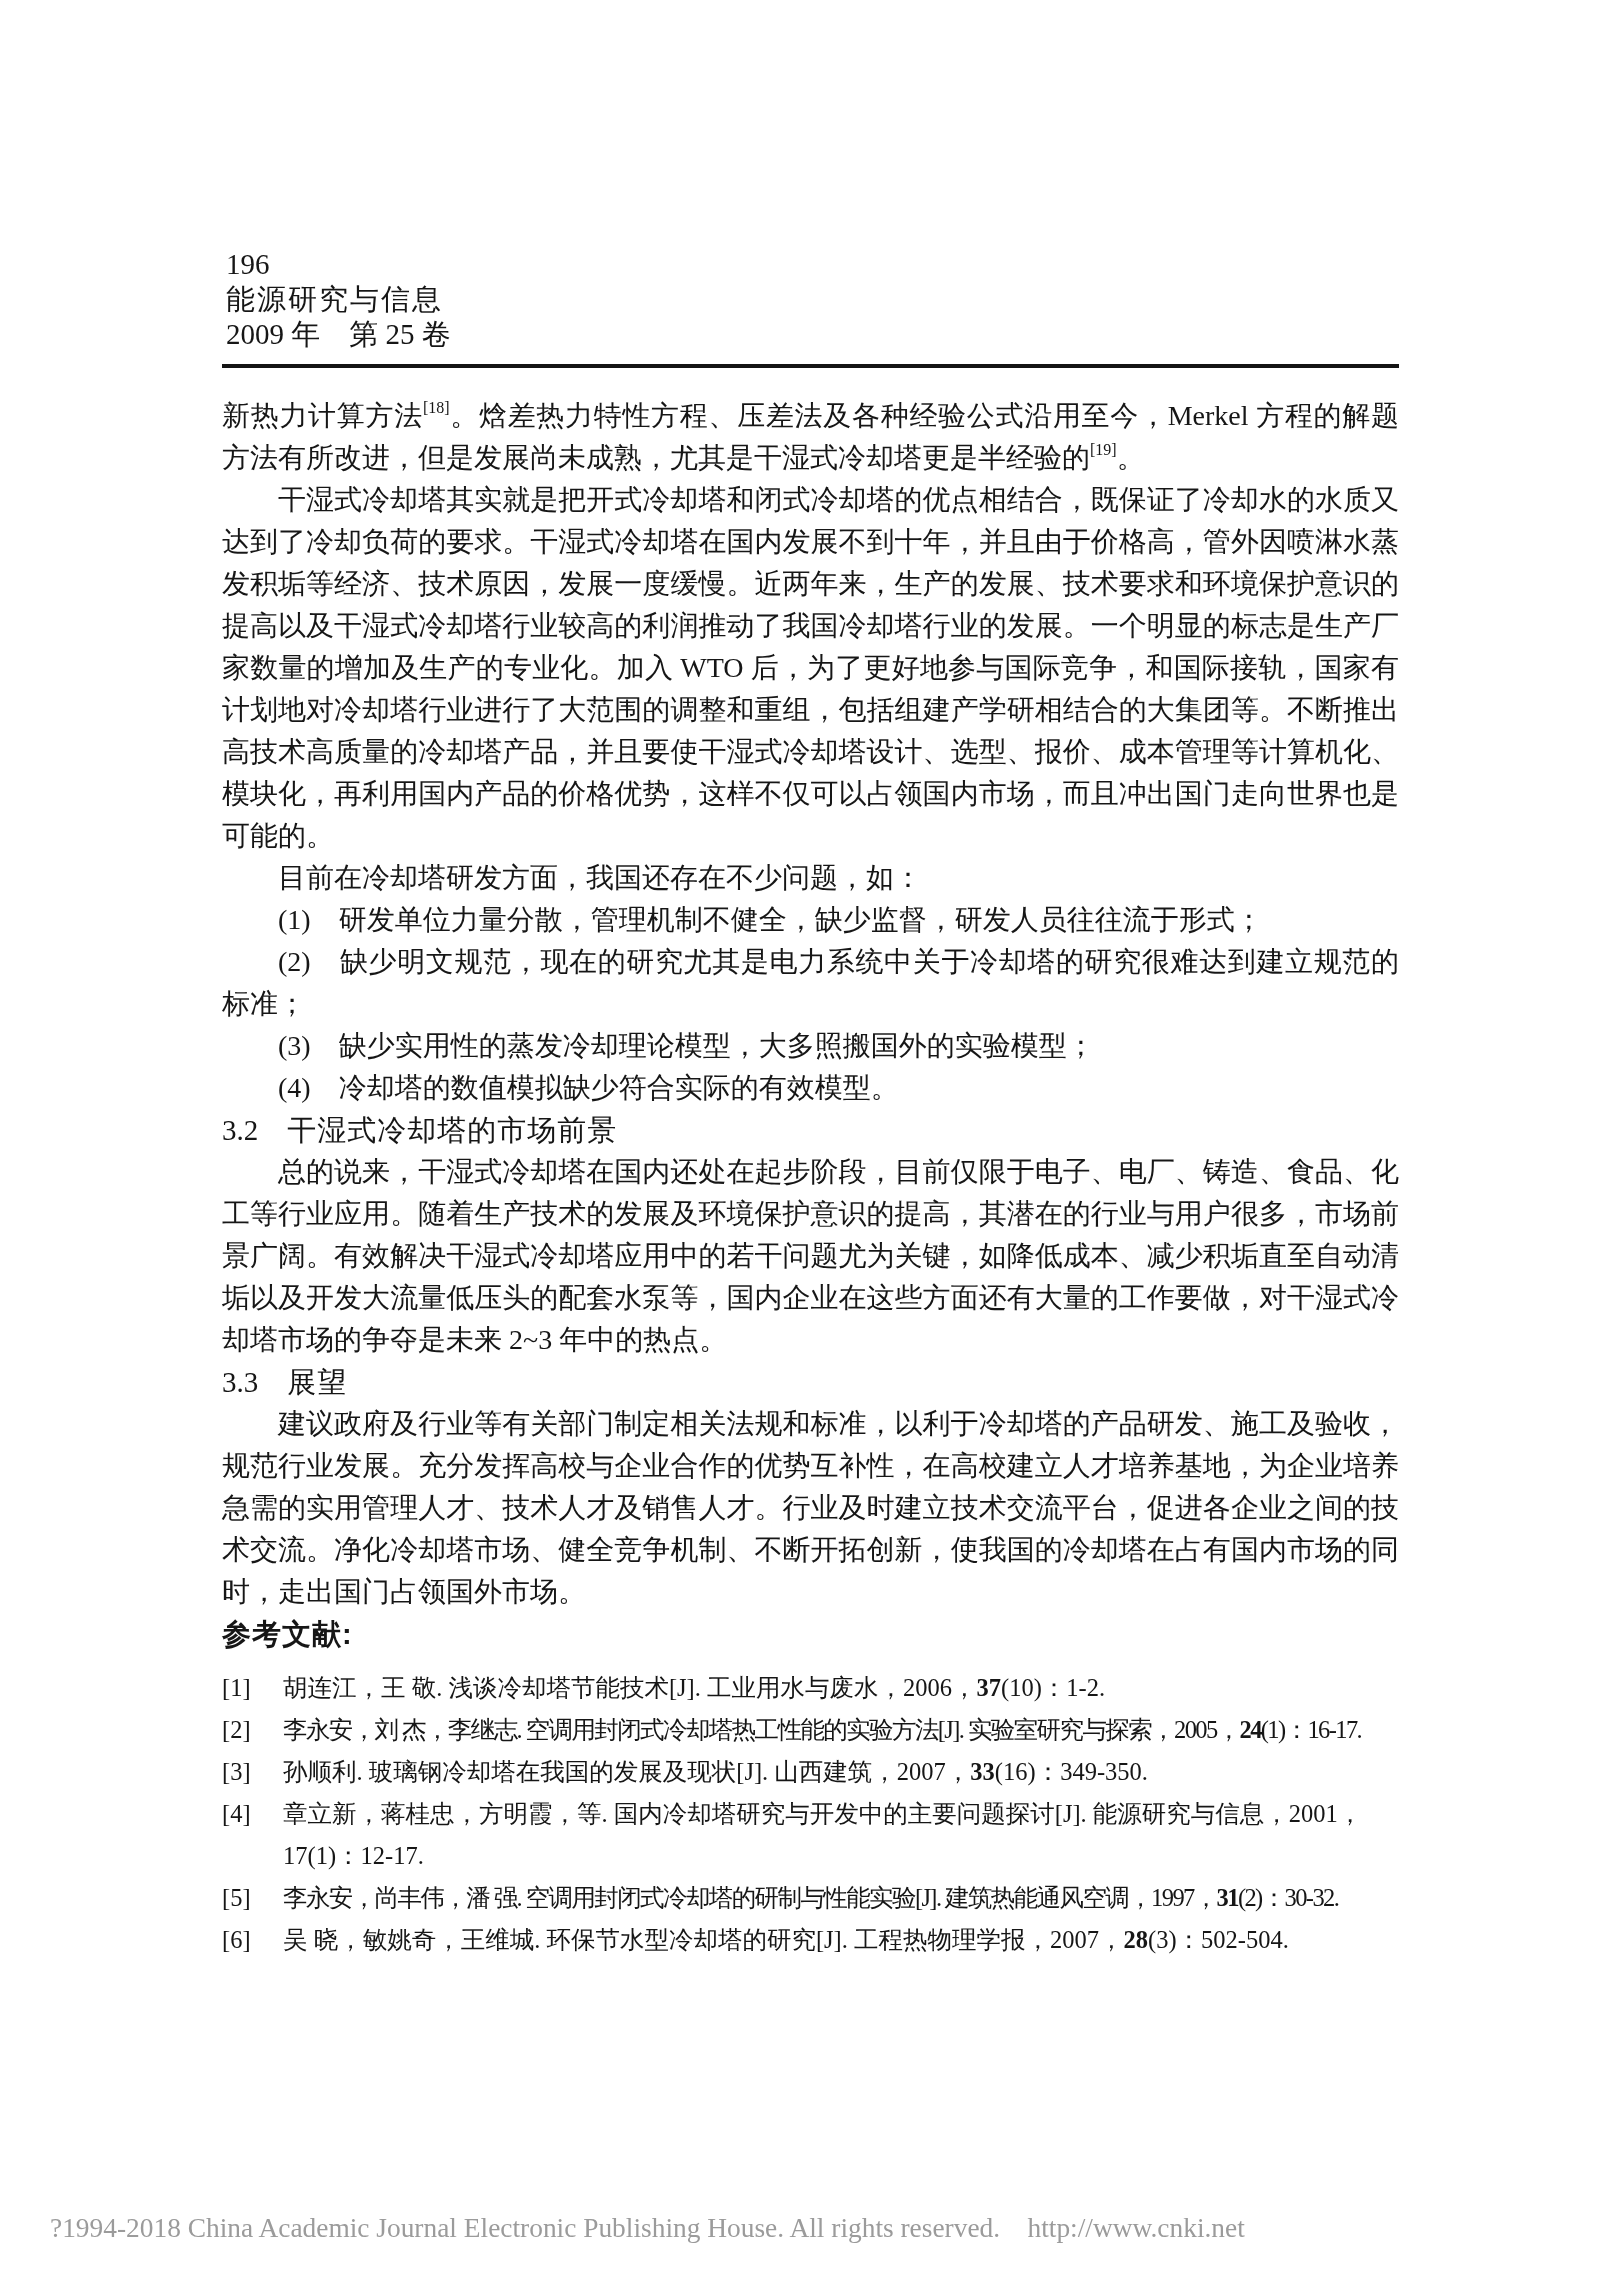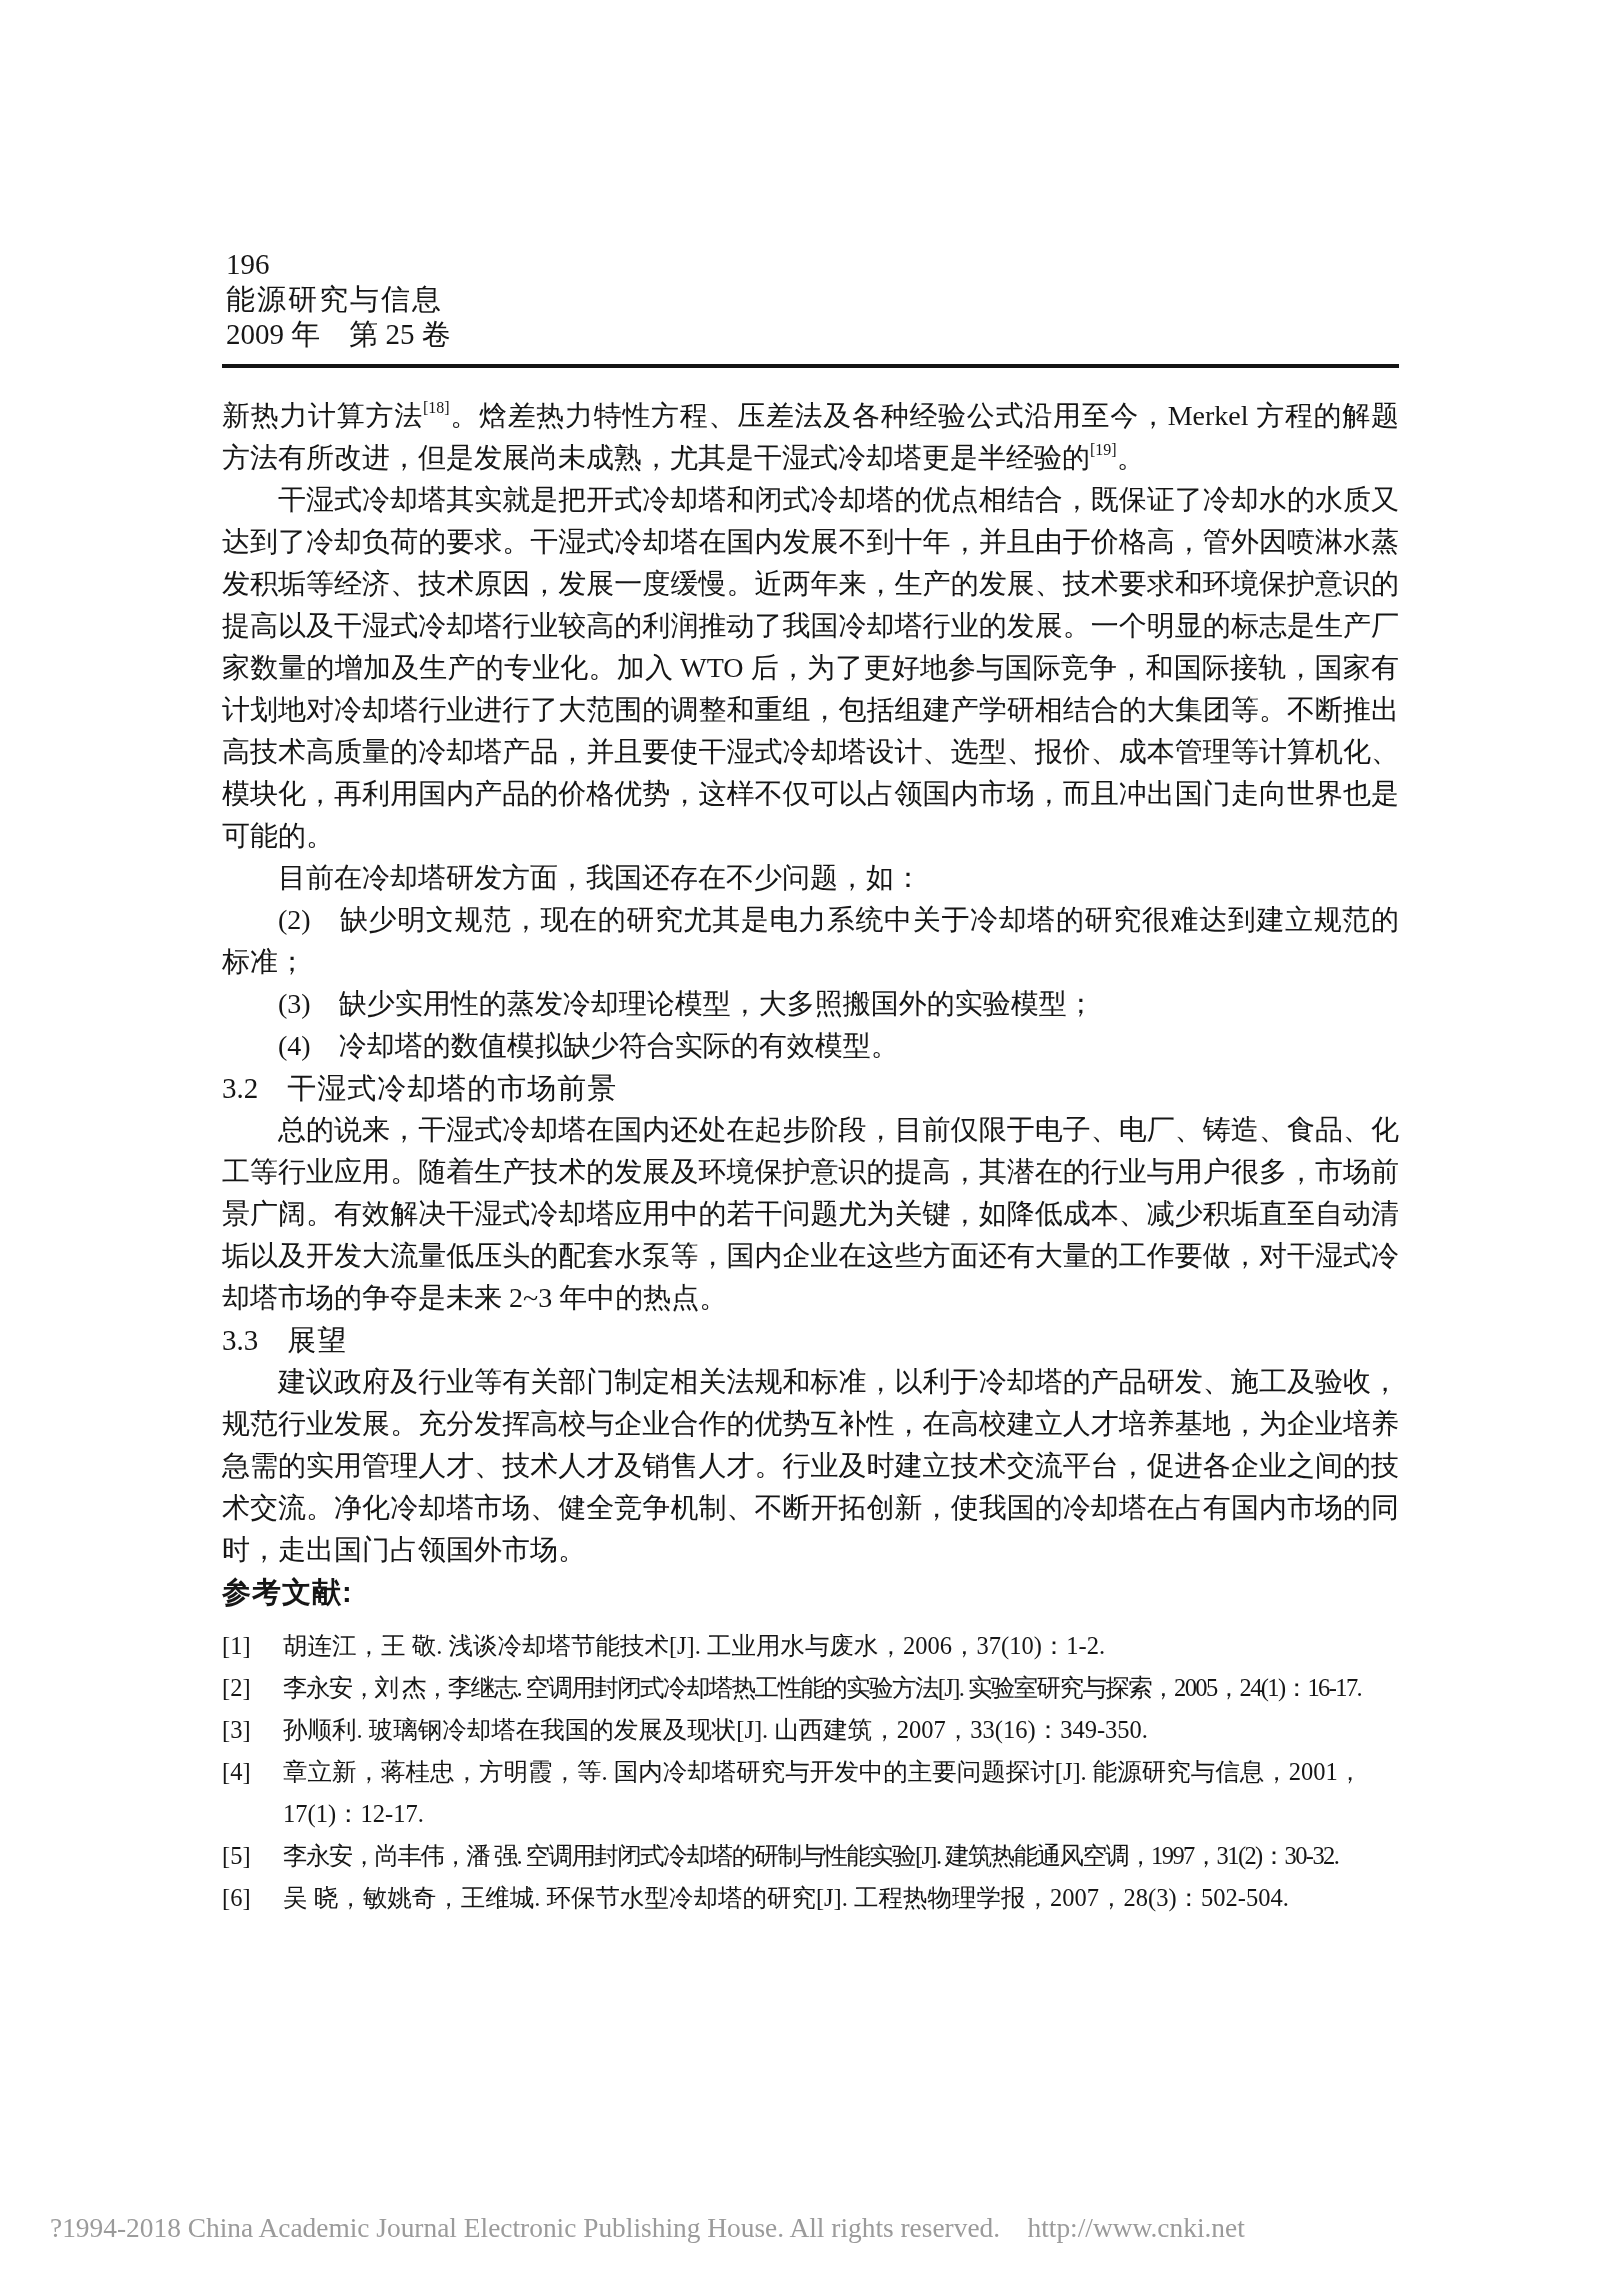--- a/index.html
+++ b/index.html
@@ -82,21 +82,21 @@
     display: flex;
     align-items: flex-start;
   }
   .ref-num {
     flex: 0 0 61px;
   }
   .ref-body {
     flex: 1 1 auto;
   }
   .ref-item.tight .ref-body { letter-spacing: -1.6px; }
-  .vol-bold { font-weight: normal; }
+  .vol-bold { font-weight: bold; }
   
   .scan-footer {
     position: absolute;
     left: 50px;
     top: 2213px;
     font-size: 27.4px;
     color: #9b9b9b;
     font-family: "Liberation Serif", "DejaVu Serif", serif;
     white-space: pre;
   }
@@ -113,20 +113,21 @@
   </div>
 
   <div class="body-text">
 
     <p><span>新热力计算方法</span><sup class="cite">[18]</sup><span>。焓差热力特性方程、压差法及各种经验公式沿用至今，Merkel 方程的解题方法有所改进，但是发展尚未成熟，尤其是干湿式冷却塔更是半经验的</span><sup class="cite">[19]</sup><span>。</span></p>
 
     <p class="ind">干湿式冷却塔其实就是把开式冷却塔和闭式冷却塔的优点相结合，既保证了冷却水的水质又达到了冷却负荷的要求。干湿式冷却塔在国内发展不到十年，并且由于价格高，管外因喷淋水蒸发积垢等经济、技术原因，发展一度缓慢。近两年来，生产的发展、技术要求和环境保护意识的提高以及干湿式冷却塔行业较高的利润推动了我国冷却塔行业的发展。一个明显的标志是生产厂家数量的增加及生产的专业化。加入 WTO 后，为了更好地参与国际竞争，和国际接轨，国家有计划地对冷却塔行业进行了大范围的调整和重组，包括组建产学研相结合的大集团等。不断推出高技术高质量的冷却塔产品，并且要使干湿式冷却塔设计、选型、报价、成本管理等计算机化、模块化，再利用国内产品的价格优势，这样不仅可以占领国内市场，而且冲出国门走向世界也是可能的。</p>
 
     <p class="ind">目前在冷却塔研发方面，我国还存在不少问题，如：</p>
 
+    <p class="ind">(1)　研发单位力量分散，管理机制不健全，缺少监督，研发人员往往流于形式；</p>
     <p class="ind">(2)　缺少明文规范，现在的研究尤其是电力系统中关于冷却塔的研究很难达到建立规范的标准；</p>
     <p class="ind">(3)　缺少实用性的蒸发冷却理论模型，大多照搬国外的实验模型；</p>
     <p class="ind">(4)　冷却塔的数值模拟缺少符合实际的有效模型。</p>
 
     <p class="section-heading"><span class="sec-num">3.2</span><span class="sec-title">干湿式冷却塔的市场前景</span></p>
 
     <p class="ind">总的说来，干湿式冷却塔在国内还处在起步阶段，目前仅限于电子、电厂、铸造、食品、化工等行业应用。随着生产技术的发展及环境保护意识的提高，其潜在的行业与用户很多，市场前景广阔。有效解决干湿式冷却塔应用中的若干问题尤为关键，如降低成本、减少积垢直至自动清垢以及开发大流量低压头的配套水泵等，国内企业在这些方面还有大量的工作要做，对干湿式冷却塔市场的争夺是未来 2~3 年中的热点。</p>
 
     <p class="section-heading"><span class="sec-num">3.3</span><span class="sec-title">展望</span></p>
 

